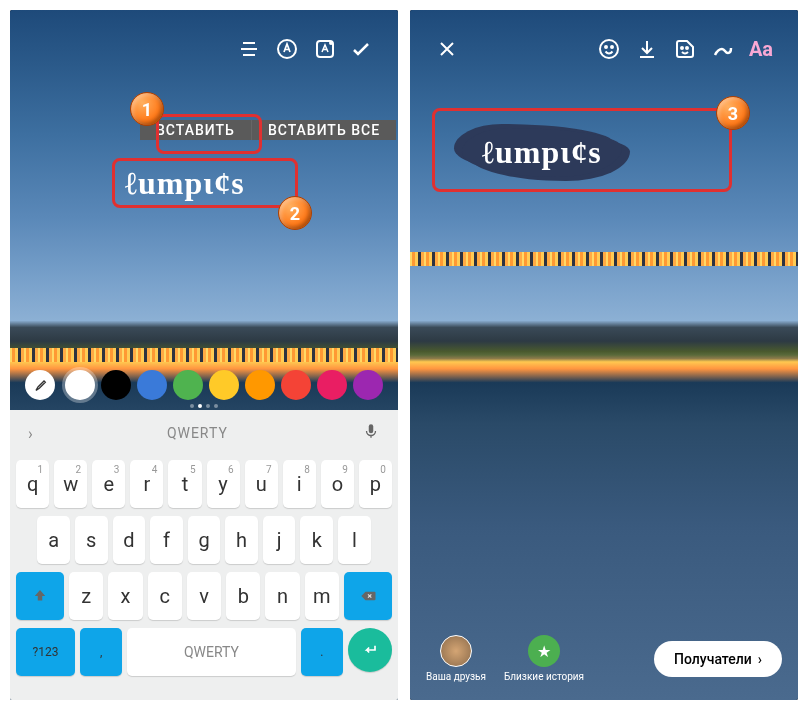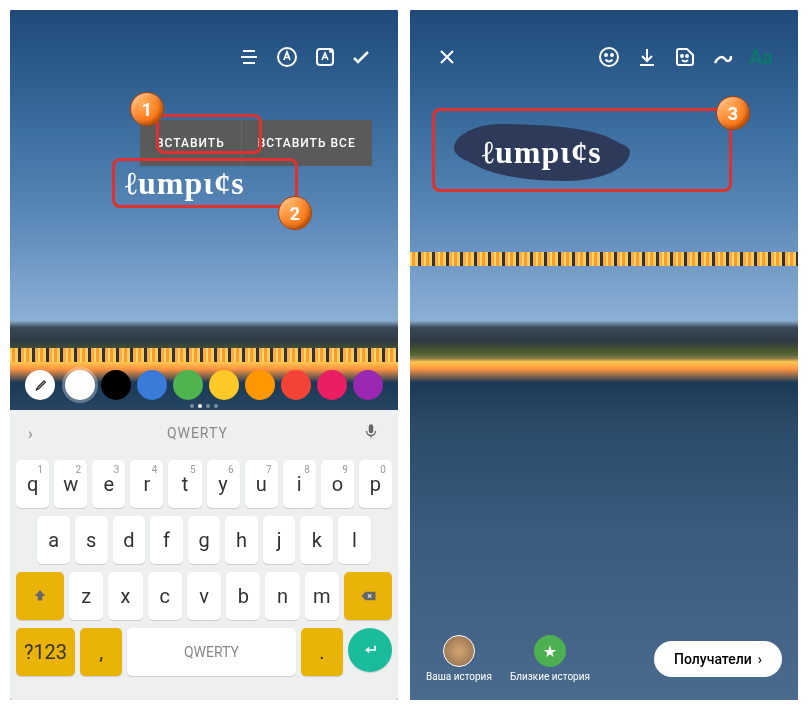--- a/index.html
+++ b/index.html
@@ -3,43 +3,43 @@
 <meta charset="utf-8">
 <style>
 *{margin:0;padding:0;box-sizing:border-box;font-family:Roboto,Arial,sans-serif;-webkit-font-smoothing:antialiased}
 body{width:808px;height:710px;background:#fff;position:relative;overflow:hidden}
 .container{display:flex;gap:12px;padding:10px;height:100%}
 .phone{flex:1;position:relative;border-radius:2px;overflow:hidden;background:#000}
 .bg{position:absolute;inset:0;background:linear-gradient(180deg,#1e4a7a 0%,#2b5a8a 8%,#3d6fa0 18%,#5a88b8 30%,#7ba3cc 40%,#8cb0d4 45%,#3a4a58 46%,#2d3a44 48%,#4a5a2e 49.5%,#5a6a3a 50%,#8a7a4a 50.5%,#ffc850 51%,#ff9540 52%,#1a3a58 54%,#2a4a68 60%,#3a5a7e 75%,#4a6a8e 100%)}
 .city{position:absolute;top:49%;left:0;right:0;height:14px;background:repeating-linear-gradient(90deg,#ffd966 0 2px,#ff9933 2px 5px,#ffcc55 5px 8px,#2d3340 8px 11px,#ffaa44 11px 14px)}
 .head{position:absolute;top:10px;left:0;right:0;display:flex;align-items:center;padding:8px 18px;z-index:5}
 .spacer{flex:1}
-.icon{color:#0f766e;width:34px;height:34px;display:flex;align-items:center;justify-content:center;margin:12px 2px}
+.icon{color:#f9a8d4;width:34px;height:34px;display:flex;align-items:center;justify-content:center;margin:4px 2px}
 .icon svg{width:24px;height:24px;stroke:#fff;fill:none;stroke-width:2}
 .check{margin-left:auto}
 .ctx{position:absolute;top:110px;left:130px;display:flex;z-index:5}
-.ctx-btn{background:#5a5a5a;color:#fff;font-size:12px;font-weight:500;letter-spacing:1px;padding:16px 16px;border-left:1px solid #666}
+.ctx-btn{background:#5a5a5a;color:#fff;font-size:14px;font-weight:500;letter-spacing:1px;padding:2px 16px;border-left:1px solid #666}
 .ctx-btn:first-child{border:none}
 .text-layer{position:absolute;top:155px;left:115px;font-family:'Comic Sans MS',cursive;font-size:32px;color:#fff;font-weight:bold;z-index:4;letter-spacing:1px}
 .text-layer.brush{background:#2d3a5a;padding:6px 20px;border-radius:30% 70% 40% 60%/50% 40% 60% 50%;top:118px;left:52px;box-shadow:-8px -4px 0 #2d3a5a,8px 4px 0 #2d3a5a}
 .palette{position:absolute;bottom:380px;left:0;right:0;display:flex;justify-content:center;align-items:center;gap:6px;z-index:5}
 .phone1 .palette{bottom:380px}
 .eyedrop{width:30px;height:30px;background:#fff;border-radius:50%;margin-right:4px;display:flex;align-items:center;justify-content:center}
 .sw{width:30px;height:30px;border-radius:50%;border:2px solid transparent}
 .sw.sel{border-color:#fff;box-shadow:0 0 0 3px rgba(255,255,255,.3)}
 .dots{position:absolute;bottom:370px;left:50%;transform:translateX(-50%);display:flex;gap:4px;z-index:5}
 .dot{width:4px;height:4px;border-radius:50%;background:rgba(255,255,255,.4)}
 .dot.on{background:#fff}
 .kb{position:absolute;bottom:0;left:0;right:0;height:290px;background:#eeefef;z-index:6}
 .kb-top{display:flex;align-items:center;height:46px;padding:0 18px}
 .suggest{flex:1;text-align:center;color:#888;font-size:14px;letter-spacing:1px}
 .kb-row{display:flex;justify-content:center;gap:5px;padding:4px 6px}
 .key{flex:1;height:48px;background:#fff;border-radius:5px;display:flex;align-items:center;justify-content:center;font-size:20px;color:#333;position:relative;box-shadow:0 1px 1px rgba(0,0,0,.15)}
 .key sup{position:absolute;top:4px;right:6px;font-size:10px;color:#999}
-.key.fn{background:#eab308;font-size:20px}
+.key.fn{background:#0ea5e9;font-size:12px}
 .key.wide{flex:1.4}
 .key.space{flex:4;font-size:14px;color:#888}
 .key.enter{background:#1abc9c;border-radius:50%;max-width:44px;min-width:44px;height:44px}
 .pad{flex:.5}
 .btm{position:absolute;bottom:18px;left:0;right:0;display:flex;align-items:center;gap:18px;padding:0 16px;z-index:5}
 .target{display:flex;flex-direction:column;align-items:center;gap:4px}
 .circ{width:32px;height:32px;border-radius:50%}
 .target-lbl{color:#fff;font-size:10px}
 .pill{margin-left:auto;background:#fff;padding:10px 20px;border-radius:22px;display:flex;align-items:center;gap:6px;font-size:14px;font-weight:500}
 .annot{position:absolute;border:3px solid #e03030;border-radius:8px;z-index:10}
@@ -222,21 +222,21 @@
           </svg>
         </div>
       <div class="icon" style="font-weight:bold;font-size:20px">Aa</div>
     </div>
 
     <div class="text-layer brush">ℓumpɩ¢s</div>
 
     <div class="btm">
       <div class="target">
         <div class="circ" style="background:radial-gradient(circle,#d4a574,#8a6a4a);border:1px solid #fff"></div>
-        <div class="target-lbl">Ваша история</div>
+        <div class="target-lbl">Ваша друзья</div>
       </div>
       <div class="target">
         <div class="circ" style="background:#4caf50;display:flex;align-items:center;justify-content:center;color:#fff;font-size:16px">★</div>
         <div class="target-lbl">Близкие история</div>
       </div>
       <div class="pill">
         <span>Получатели</span>
         <span>›</span>
       </div>
     </div>

